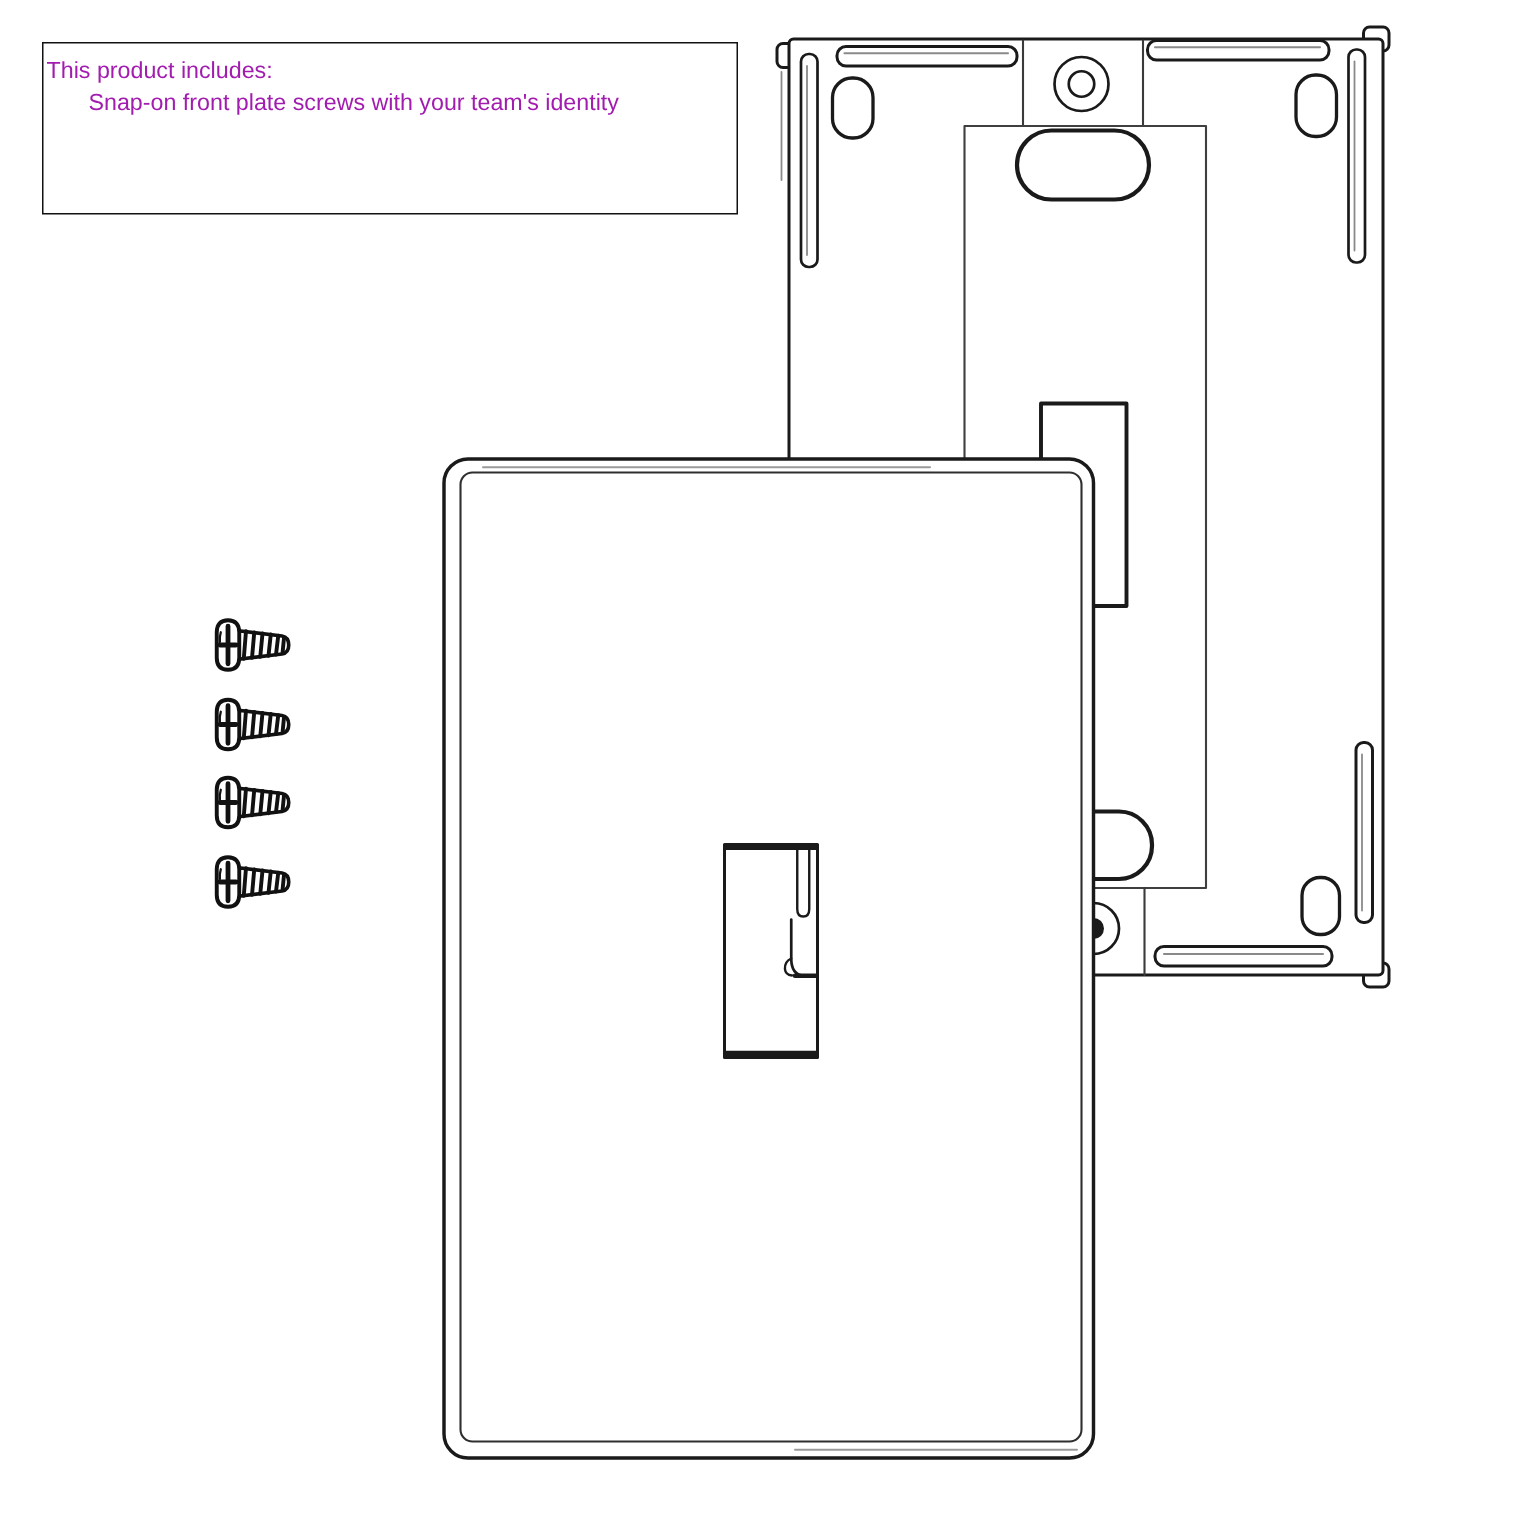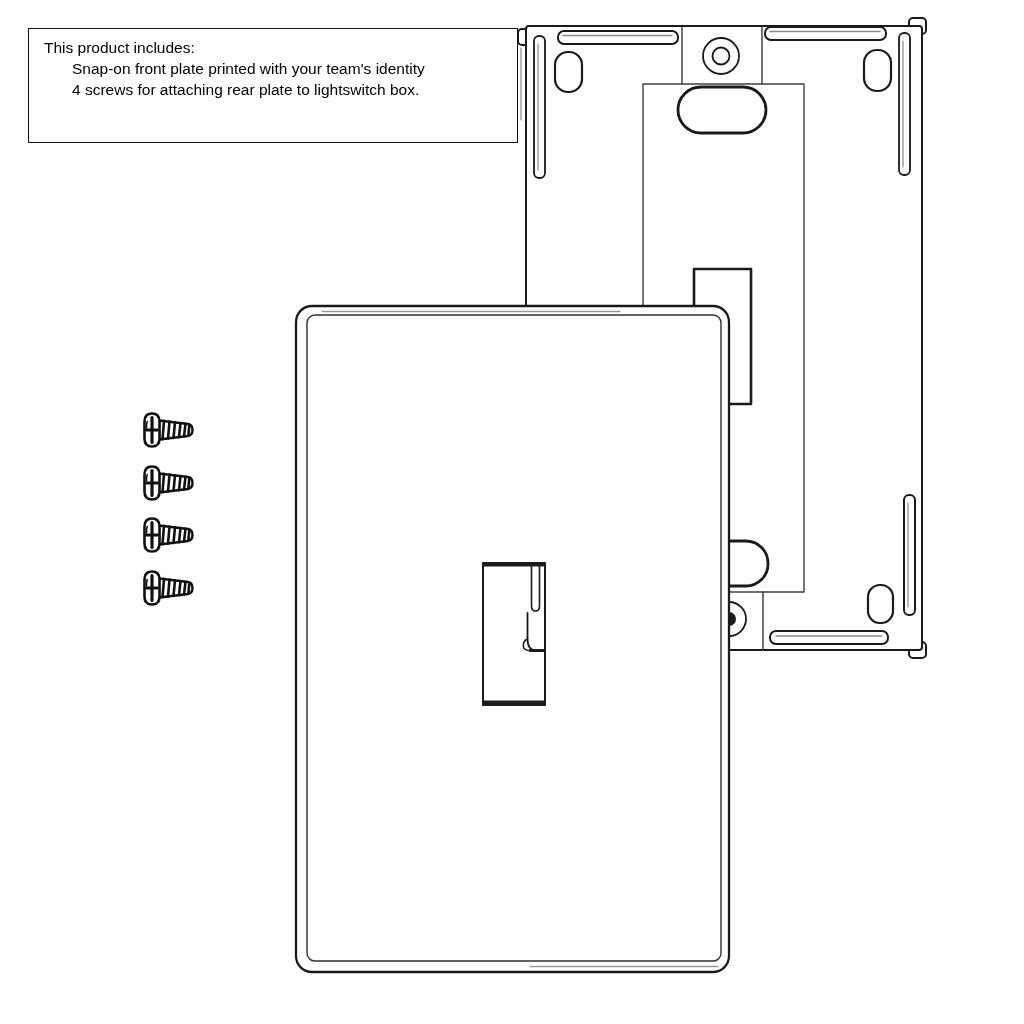--- a/index.html
+++ b/index.html
@@ -17,22 +17,22 @@
     background: #ffffff;
     overflow: hidden;
   }
   .info-box {
     position: absolute;
     left: 28px;
     top: 28px;
     width: 458px;
     height: 97px;
     border: 1.6px solid #111111;
-    padding: 8px 15px;
-    color: #000000;
+    padding: 8px 2px;
+    color: #a21caf;
     font-size: 15.5px;
     line-height: 21px;
     background: #ffffff;
   }
   .info-title {
     margin: 0 0 0 0;
   }
   .info-item {
     margin-left: 28px;
   }
@@ -127,17 +127,16 @@
     <g>
       <use href="#screw-shape" x="143" y="413"></use>
       <use href="#screw-shape" x="143" y="466"></use>
       <use href="#screw-shape" x="143" y="518"></use>
       <use href="#screw-shape" x="143" y="571"></use>
     </g>
   </svg>
 
   <div class="info-box">
     <div class="info-title">This product includes:</div>
-    <div class="info-item">Snap-on front plate printed with your team's identity</div>
-    <div class="info-item">4 screws for attaching rear plate to lightswitch box.</div>
+    <div class="info-item">Snap-on front plate screws with your team's identity</div>
   </div>
 
 </div>
 
 </body></html>

